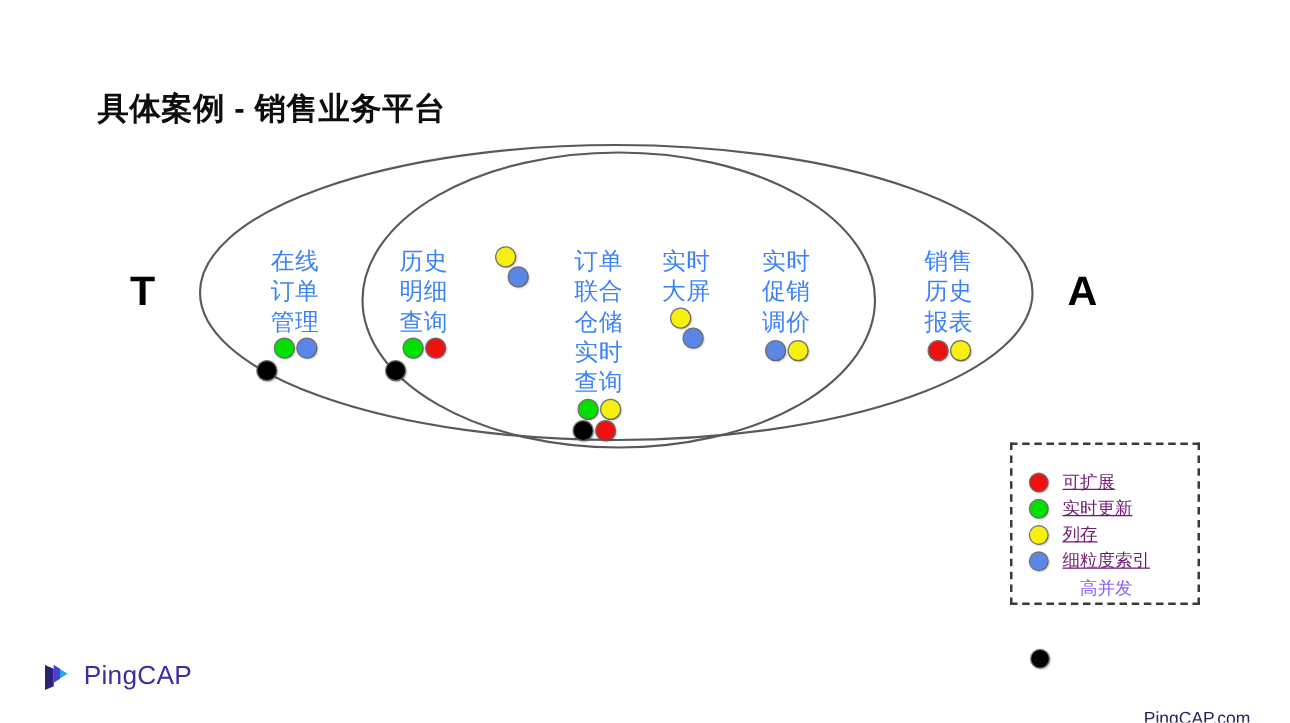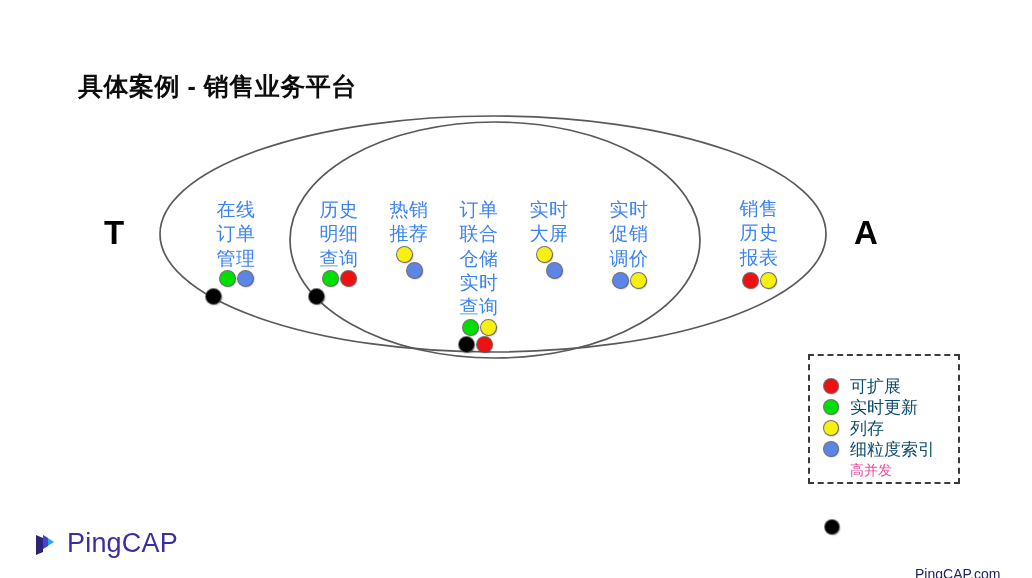--- a/index.html
+++ b/index.html
@@ -98,30 +98,32 @@
     margin-bottom: 1px;
   }
   .legend-swatch {
     width: 14px; height: 14px;
     border-radius: 50%;
     margin-right: 12px;
     flex: 0 0 auto;
     box-shadow: 0 0 0 1px rgba(90,90,90,.85), 1px 1px 2px rgba(0,0,0,.4);
   }
   .legend-label {
-    font-size: 17px;
-    color: #0c4a6e;
+    font-size: 14px;
+    color: #701a75;
     white-space: nowrap;
+    text-decoration: underline;
   }
   .legend-sub {
     font-size: 14px;
-    color: #ec4899;
+    color: #8b5cf6;
     margin-left: 26px;
     white-space: nowrap;
     line-height: 20px;
+    text-align: center;
   }
 
   
   .stray-dot {
     position: absolute;
     left: 825px; top: 520px;
     width: 14px; height: 14px;
     border-radius: 50%;
     background: #000;
     box-shadow: 0 0 0 1px rgba(90,90,90,.8), 1px 1px 2px rgba(0,0,0,.45);
@@ -133,21 +135,21 @@
     left: 34px; top: 528px;
     display: flex;
     align-items: center;
   }
   .brand-mark {
     width: 26px; height: 26px;
     position: relative;
     margin-right: 7px;
   }
   .brand-name {
-    font-size: 27px;
+    font-size: 21px;
     color: #3b2fa0;
     letter-spacing: .2px;
   }
   .site-url {
     position: absolute;
     left: 915px; top: 538px;
     font-size: 14px;
     color: #23235a;
     white-space: nowrap;
     margin-top: 28px;
@@ -192,22 +194,20 @@
           <span class="dot" style="background:#00e000"></span>
           <span class="dot" style="background:#ee1111"></span>
         </div>
       <div class="dotrow left" style="padding-left:13px;margin-top:3px;">
           <span class="dot" style="background:#000"></span>
         </div>
     </div>
   </div>
 
   <div class="item" style="left:366px; top:198px;">
-    <div class="item-text">热销
-推荐</div>
     <div>
       <div class="dotrow" style="padding-right:10px;">
           <span class="dot" style="background:#f6ef10"></span>
         </div>
       <div class="dotrow" style="padding-left:11px;margin-top:1px;">
           <span class="dot" style="background:#5b86e5"></span>
         </div>
     </div>
   </div>
 
@@ -247,21 +247,21 @@
 促销
 调价</div>
     <div>
       <div class="dotrow" style="margin-top:2px;">
           <span class="dot" style="background:#5b86e5"></span>
           <span class="dot" style="background:#f6ef10"></span>
         </div>
     </div>
   </div>
 
-  <div class="item" style="left:716px; top:198px;font-family:Liberation Mono, monospace;">
+  <div class="item" style="left:716px; top:198px;">
     <div class="item-text">销售
 历史
 报表</div>
     <div>
       <div class="dotrow" style="margin-top:2px;">
           <span class="dot" style="background:#ee1111"></span>
           <span class="dot" style="background:#f6ef10"></span>
         </div>
     </div>
   </div>

